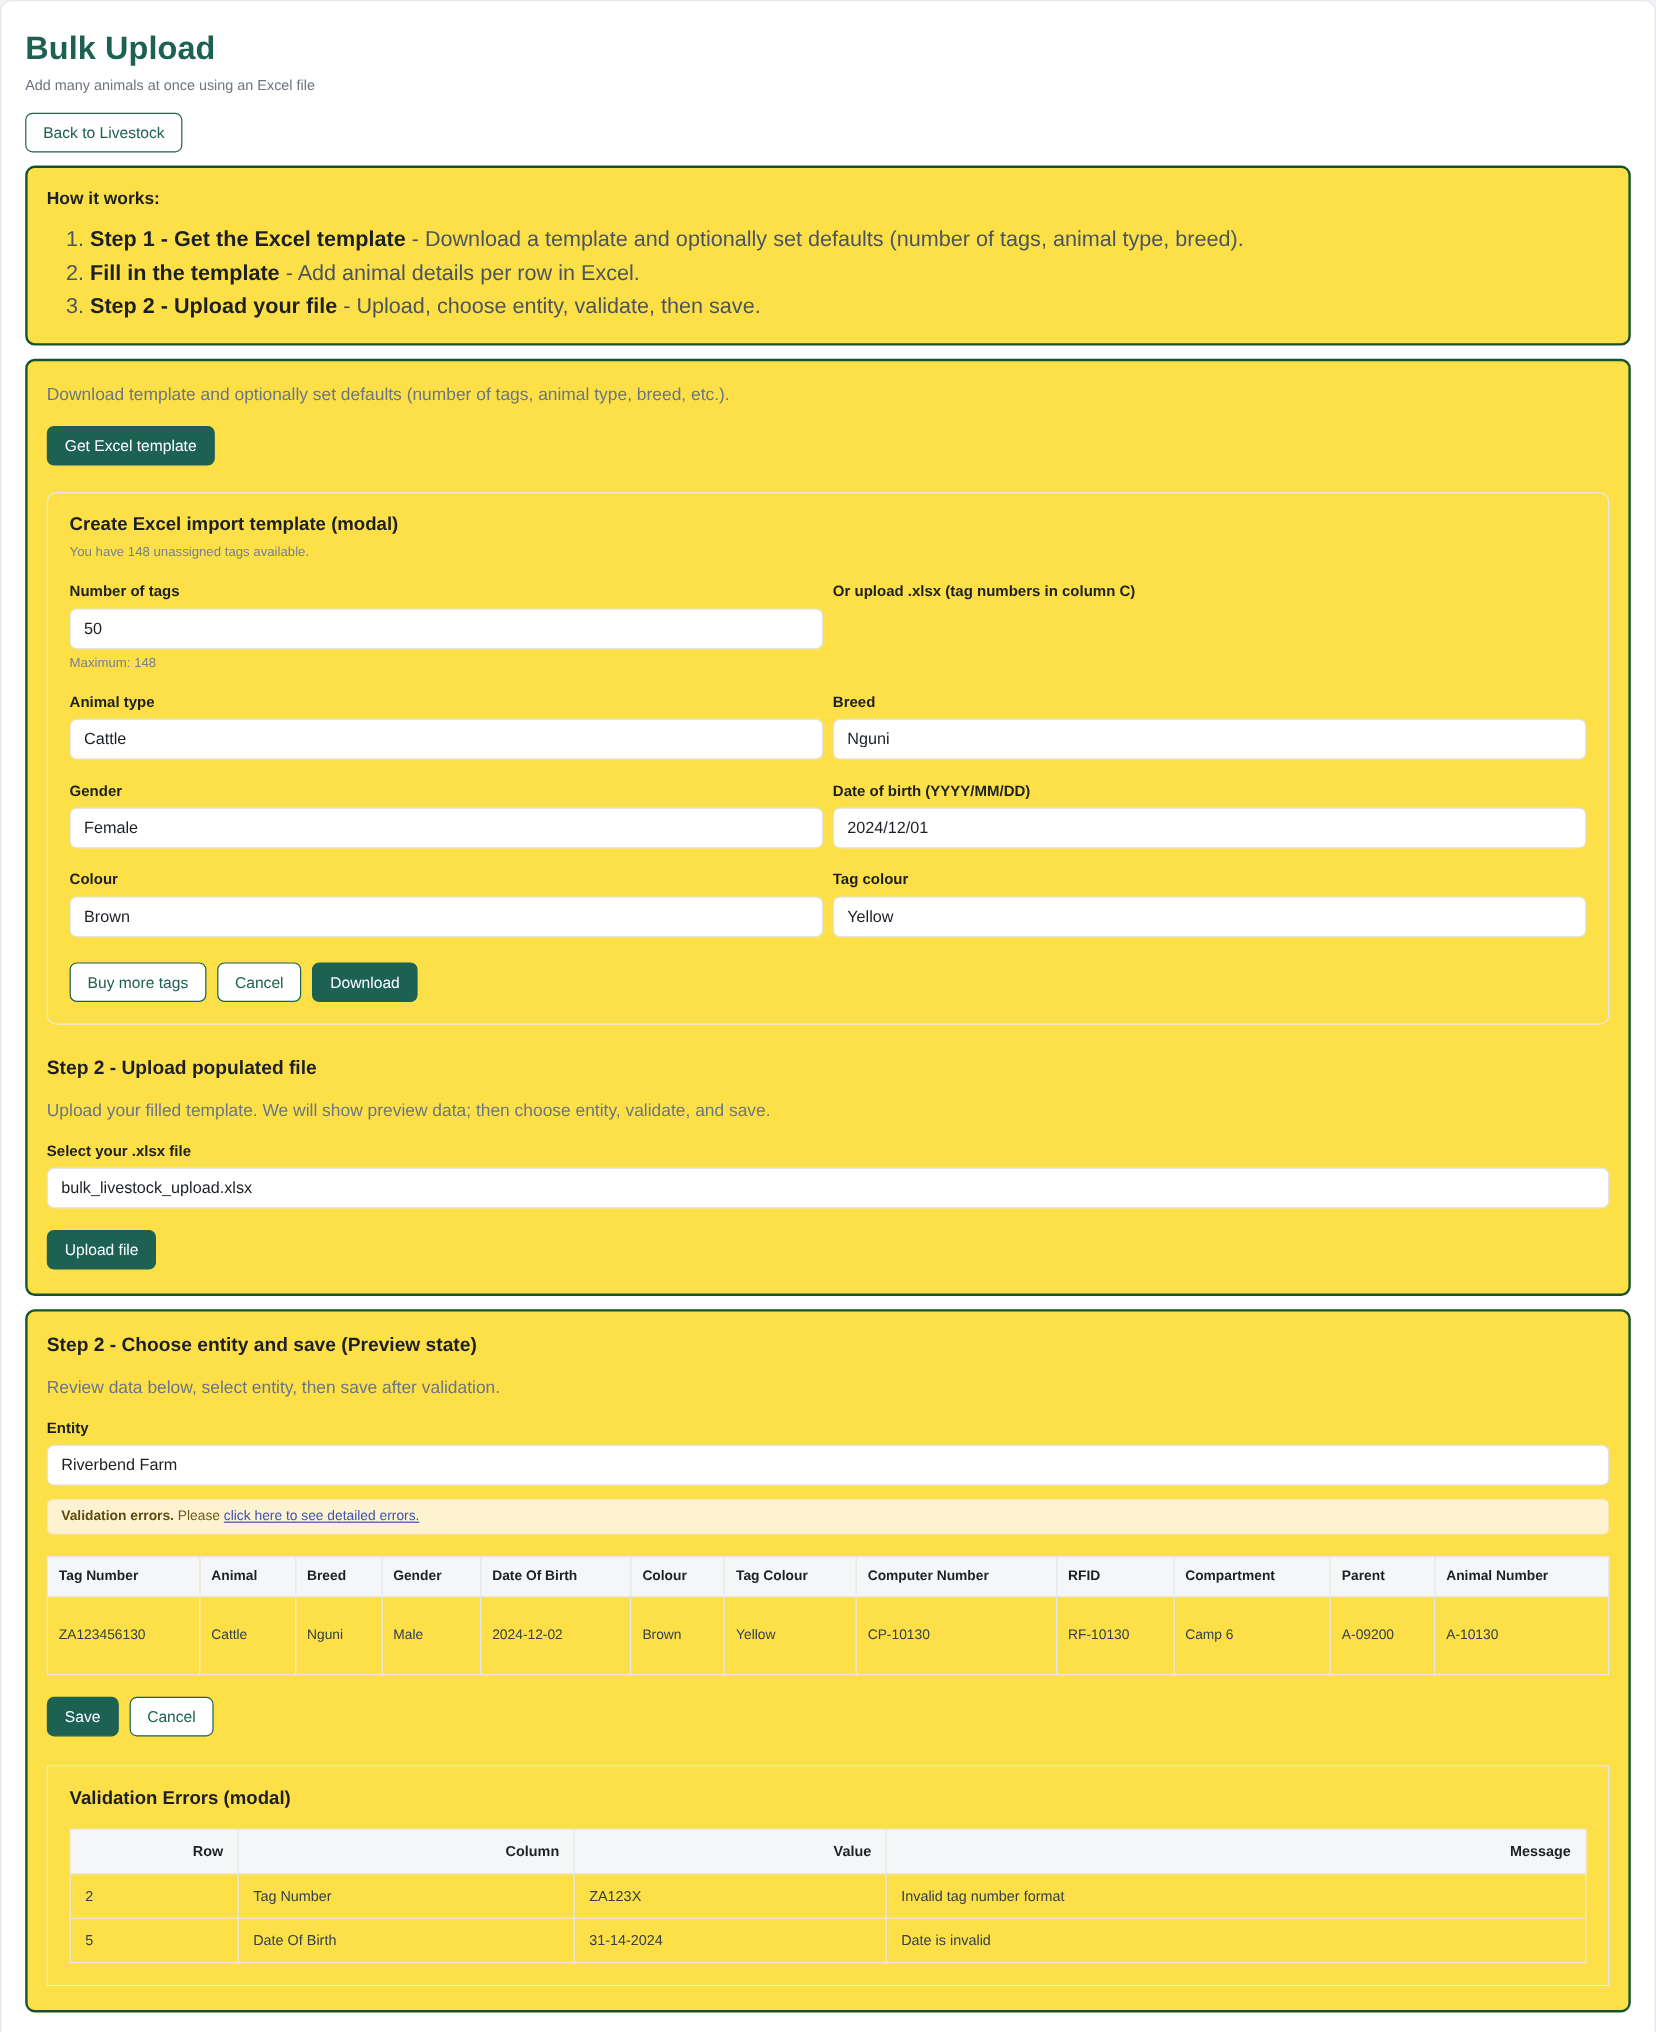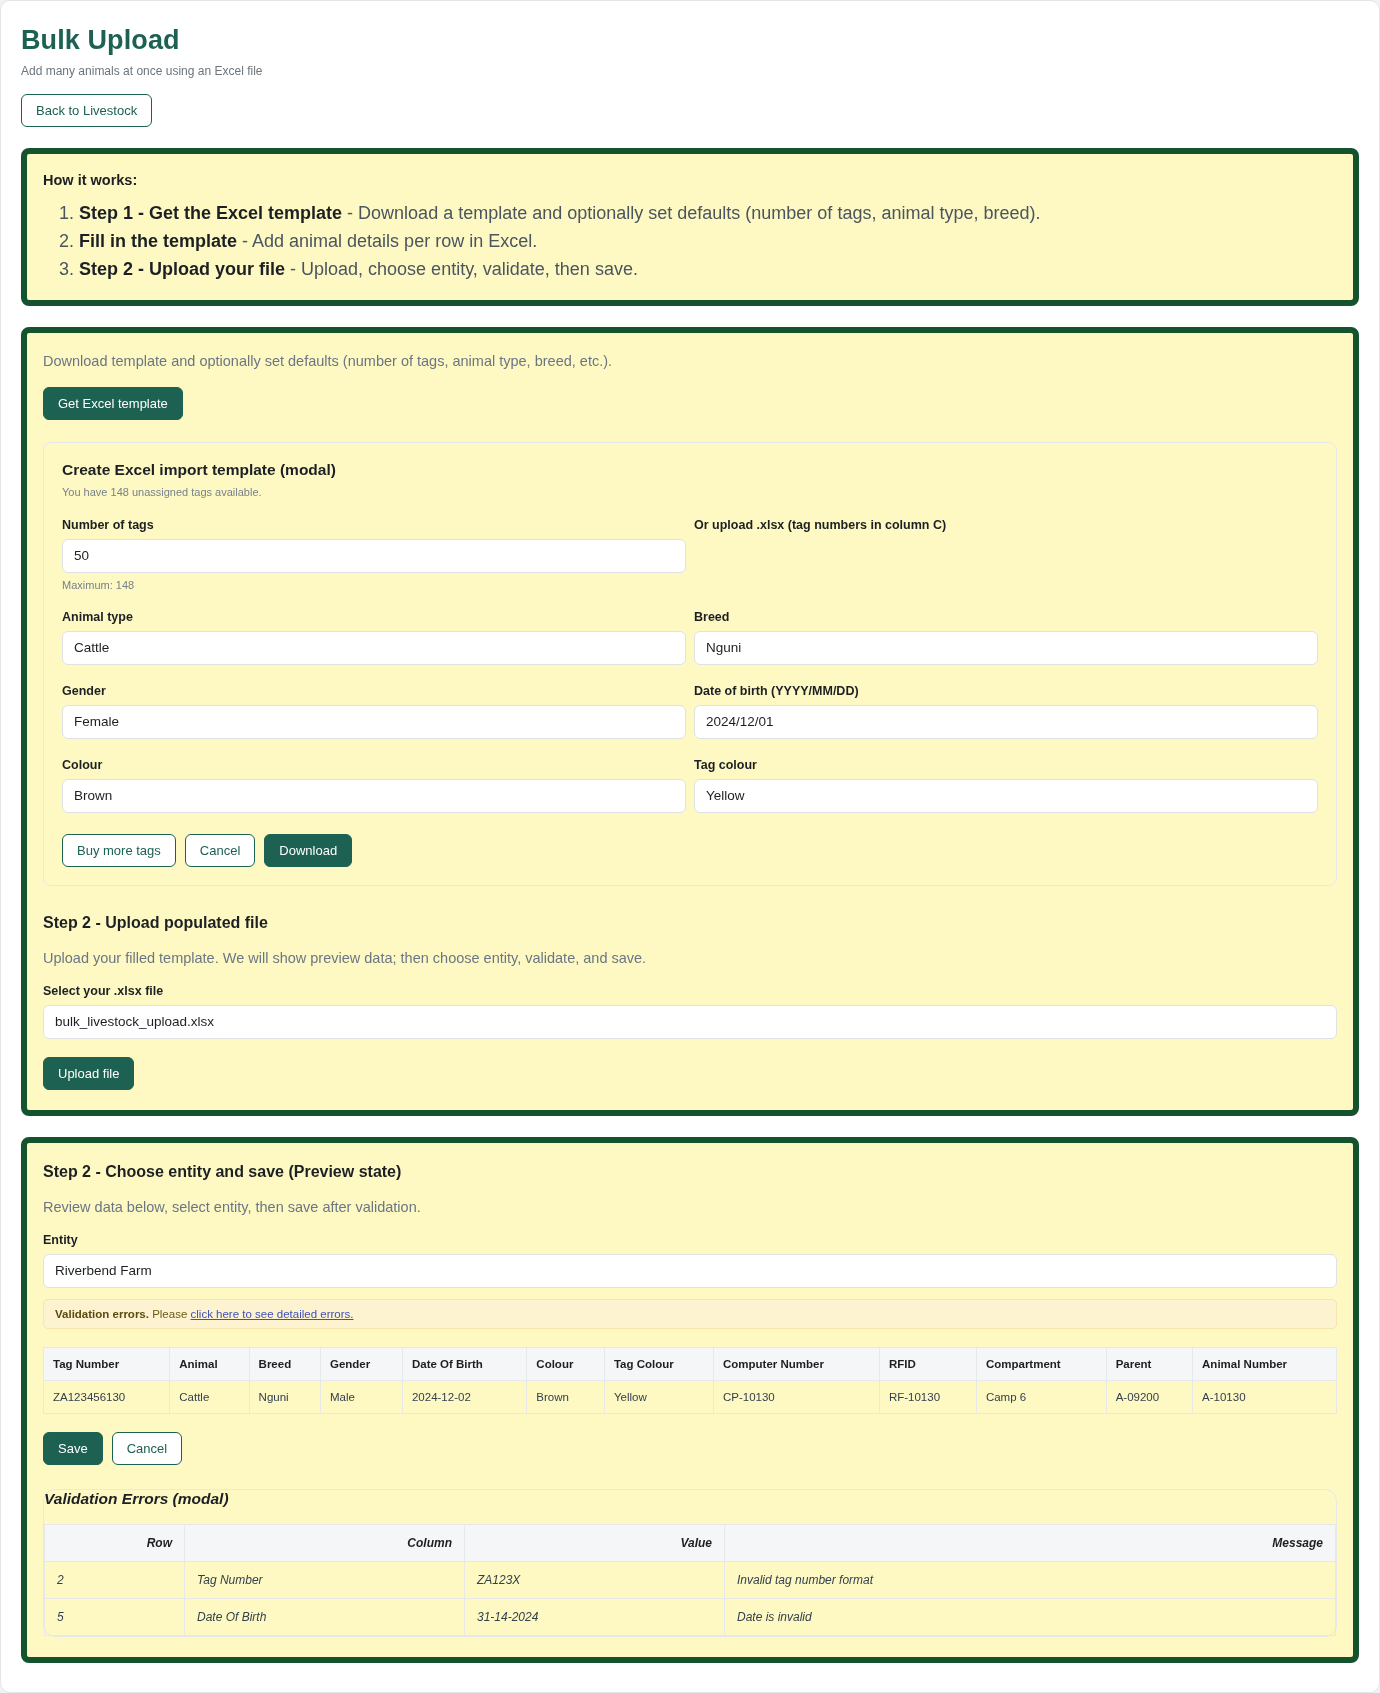--- a/index.html
+++ b/index.html
@@ -50,24 +50,24 @@
   }
   .btn-solid {
     background: #1d6152;
     border: 1px solid #1d6152;
     color: #ffffff;
   }
   .back-btn { margin-top: 16px; }
 
   
   .card {
-    border: 6px solid #14532d;
+    border: 2px solid #14532d;
     border-radius: 8px;
-    background: #fef9c3;
-    margin-top: 21px;
+    background: #fde047;
+    margin-top: 11px;
     padding: 20px 16px;
   }
   .card.tight { padding: 18px 16px 16px 16px; }
 
   .howitworks-title {
     font-size: 14.5px;
     font-weight: bold;
     color: #1c2024;
     margin: 0 0 12px 0;
   }
@@ -189,36 +189,36 @@
     background: #f5f6f7;
     border: 1px solid #e6e8ea;
     text-align: left;
     padding: 10px 9px;
     font-weight: bold;
     color: #1c2024;
     white-space: nowrap;
   }
   table.data td {
     border: 1px solid #e6e8ea;
-    padding: 10px 9px;
+    padding: 26px 9px;
     color: #33404d;
     white-space: nowrap;
   }
   .savecancel {
     display: flex;
     gap: 9px;
     margin-top: 18px;
   }
 
   
   .ve-panel {
     border: 1px solid #e6e8ea;
-    border-radius: 12px;
+    border-radius: 0;
+    padding: 18px;
     margin-top: 24px;
-    font-style: italic;
   }
   .ve-title {
     font-size: 15.5px;
     font-weight: bold;
     color: #1c2024;
     margin: 0 0 16px 0;
   }
   table.ve {
     width: 100%;
     border-collapse: collapse;

